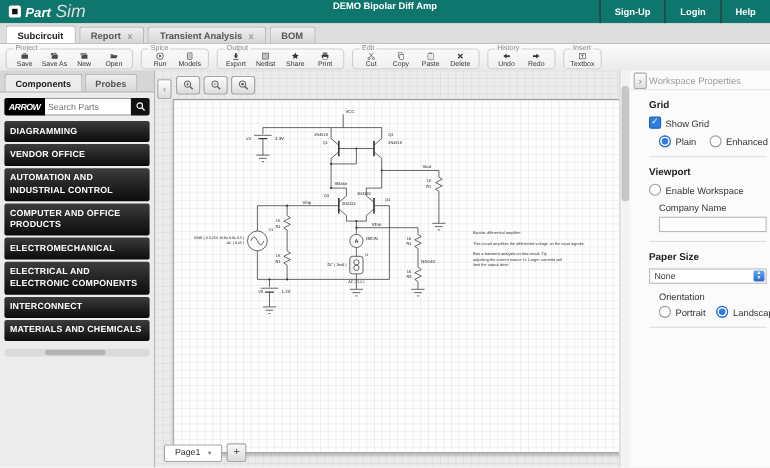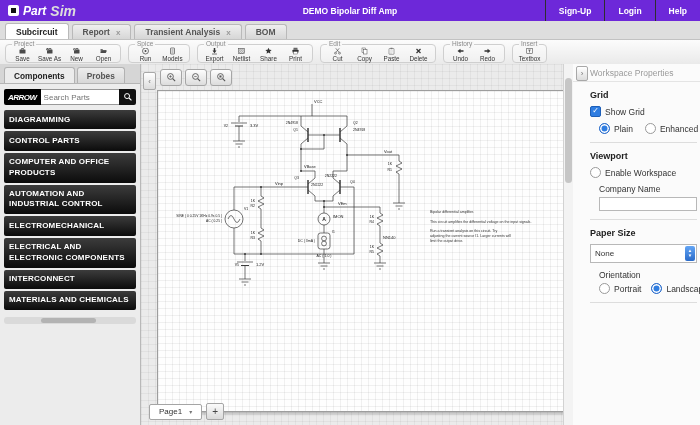--- a/index.html
+++ b/index.html
@@ -1,23 +1,23 @@
 <!DOCTYPE html>
 <html><head>
 <meta charset="utf-8">
 <style>
   html,body{margin:0;padding:0;}
   body{width:700px;height:425px;position:relative;overflow:hidden;background:#fff;
        font-family:"Liberation Sans",sans-serif;-webkit-font-smoothing:antialiased;}
-  .hdr{height:21px;background:#6d28d9;color:#fff;display:flex;align-items:center;position:relative;}
+  .hdr{height:21px;background:#0f766e;color:#fff;display:flex;position:relative;}
   .brand{display:flex;align-items:center;gap:4px;padding:0 8px;z-index:2;}
   .logo-sq{width:11px;height:11px;background:#fff;border-radius:2px;display:flex;align-items:center;justify-content:center;}
   .logo-sq i{width:5px;height:5px;background:#121212;display:block;}
   .brand b{font-style:italic;font-size:12px;}
-  .brand s{font-style:italic;font-size:14px;text-decoration:none;font-weight:700;color:#ddd;}
+  .brand s{font-style:italic;font-size:16px;text-decoration:none;font-weight:400;color:#ddd;}
   .hdr-title{position:absolute;left:0;right:0;text-align:center;font-size:8.5px;font-weight:bold;color:#fff;}
   .hdr-links{margin-left:auto;display:flex;height:100%;z-index:2;}
   .hdr-link{padding:0 13px;font-size:8.5px;font-weight:bold;display:flex;align-items:center;border-left:1px solid #2e2e2e;cursor:pointer;}
   .tabs{height:18px;background:#dedede;display:flex;align-items:flex-end;padding-left:5px;border-bottom:1px solid #c2c2c2;}
   .tab{height:14px;padding:0 10px;display:flex;align-items:center;gap:6px;font-size:8.5px;font-weight:bold;color:#555;
        background:linear-gradient(#efefef,#d6d6d6);border:1px solid #b9b9b9;border-bottom:none;border-radius:3px 3px 0 0;margin-right:3px;}
   .tab.active{background:#fff;height:15px;color:#222;}
   .tab .x{font-size:8px;color:#999;}
   .toolbar{height:25px;background:linear-gradient(#fcfcfc,#e9e9e9);border-bottom:1px solid #b5b5b5;display:flex;gap:7px;padding:0 5px;}
   .tgroup{position:relative;border:1px solid #cfcfcf;border-radius:4px;margin:4px 0 2px;padding:2px 3px 0;display:flex;background:rgba(255,255,255,.25);}
@@ -65,21 +65,21 @@
   .props-hdr{height:17px;display:flex;align-items:center;padding-left:17px;color:#9a9a9a;font-size:8.5px;border-bottom:1px solid #e4e4e4;}
   .props-body{padding:5px 3px 0 17px;}
   .sec-h{font-weight:bold;font-size:9px;color:#222;margin:3px 0 6px;}
   .row{display:flex;align-items:center;gap:4px;margin-bottom:6px;}
   .indent{margin-left:9px;}
   .cb{width:9px;height:9px;background:#2f7de1;border:1px solid #1d5fb8;border-radius:2px;color:#fff;font-size:8px;line-height:8px;text-align:center;flex:0 0 auto;cursor:pointer;}
   .radio{width:9px;height:9px;border:1px solid #9a9a9a;border-radius:50%;background:#fff;flex:0 0 auto;cursor:pointer;}
   .radio.sel{background:#2f7de1;box-shadow:inset 0 0 0 1.5px #fff;border-color:#2a6bc9;}
   .divider{border-top:1px solid #ddd;margin:8px 0;}
   .tinput{width:100%;height:14px;border:1px solid #b8b8b8;background:#fff;font-size:8px;box-sizing:border-box;outline:none;}
-  .select{width:100%;height:19px;border:1px solid #b8b8b8;background:#fff;display:flex;align-items:center;font-size:8px;
+  .select{width:100%;height:14px;border:1px solid #b8b8b8;background:#fff;display:flex;align-items:center;font-size:8px;
           padding-left:4px;position:relative;box-sizing:border-box;cursor:pointer;}
   .select-arrows{position:absolute;right:1px;top:1px;bottom:1px;width:10px;background:linear-gradient(#63a5f5,#2a6bc9);
           border-radius:2px;color:#fff;font-size:4.5px;display:flex;flex-direction:column;align-items:center;justify-content:center;line-height:1.1;}
   .lblsm{font-size:8.5px;color:#333;margin-bottom:3px;}
   .sch-w{stroke:#3a3a3a;stroke-width:.7;fill:none;}
   .sch-bar{stroke:#3a3a3a;stroke-width:1.5;fill:none;}
   .sch-thin{stroke:#3a3a3a;stroke-width:1.1;fill:none;}
   text{font-family:"Liberation Sans",sans-serif;fill:#1a1a1a;}
   .t4{font-size:4px;} .t35{font-size:3.5px;} .t33{font-size:3.3px;} .t36{font-size:3.6px;fill:#333;} .t5{font-size:5px;font-weight:bold;}
 </style>
@@ -274,23 +274,23 @@
         <span class="arrow-logo">ARROW</span>
         <input class="search-input" placeholder="Search Parts" style="">
         <span class="search-btn">
           <svg width="10" height="10" viewBox="0 0 16 16">
               <circle cx="6.5" cy="6.5" r="4" fill="none" stroke="#fff" stroke-width="1.6"></circle>
               <path d="M9.6,9.6 L13.5,13.5" stroke="#fff" stroke-width="1.8"></path>
             </svg>
         </span>
       </div>
       <div class="cat">DIAGRAMMING</div>
-      <div class="cat">CONTROL PARTS</div>
+      <div class="cat">VENDOR OFFICE</div>
+      <div class="cat">AUTOMATION AND INDUSTRIAL CONTROL</div>
       <div class="cat">COMPUTER AND OFFICE PRODUCTS</div>
-      <div class="cat">AUTOMATION AND INDUSTRIAL CONTROL</div>
       <div class="cat">ELECTROMECHANICAL</div>
       <div class="cat">ELECTRICAL AND ELECTRONIC COMPONENTS</div>
       <div class="cat">INTERCONNECT</div>
       <div class="cat">MATERIALS AND CHEMICALS</div>
       <div class="side-scroll">
           <div class="side-scroll-thumb"></div>
         </div>
     </div>
   </div>
 

